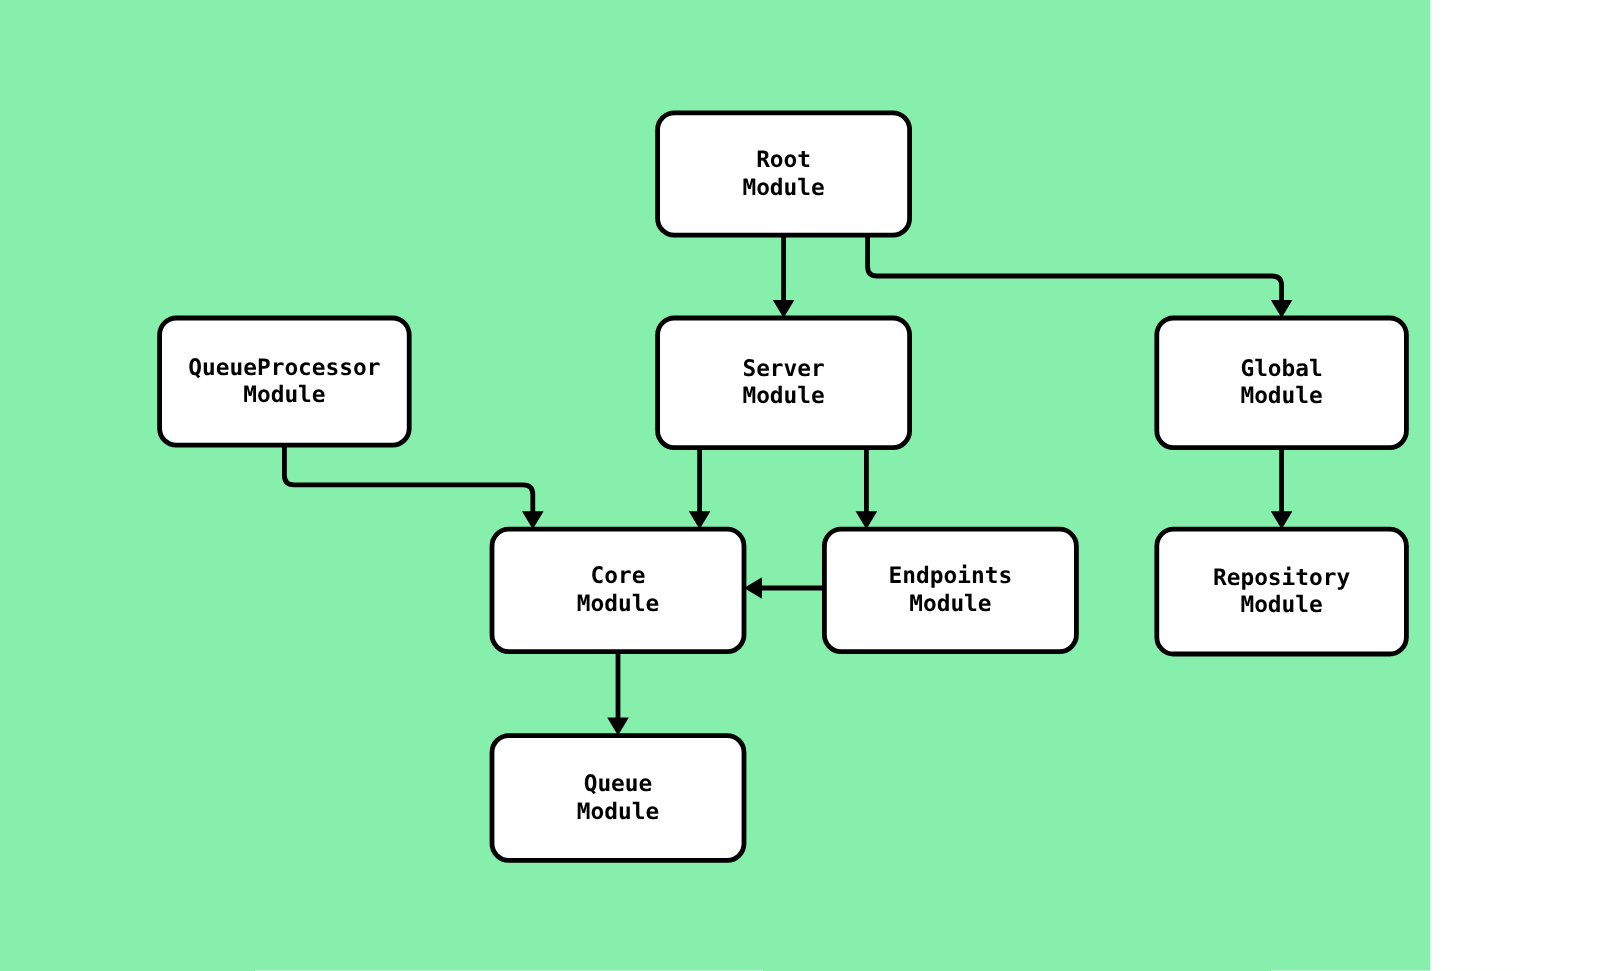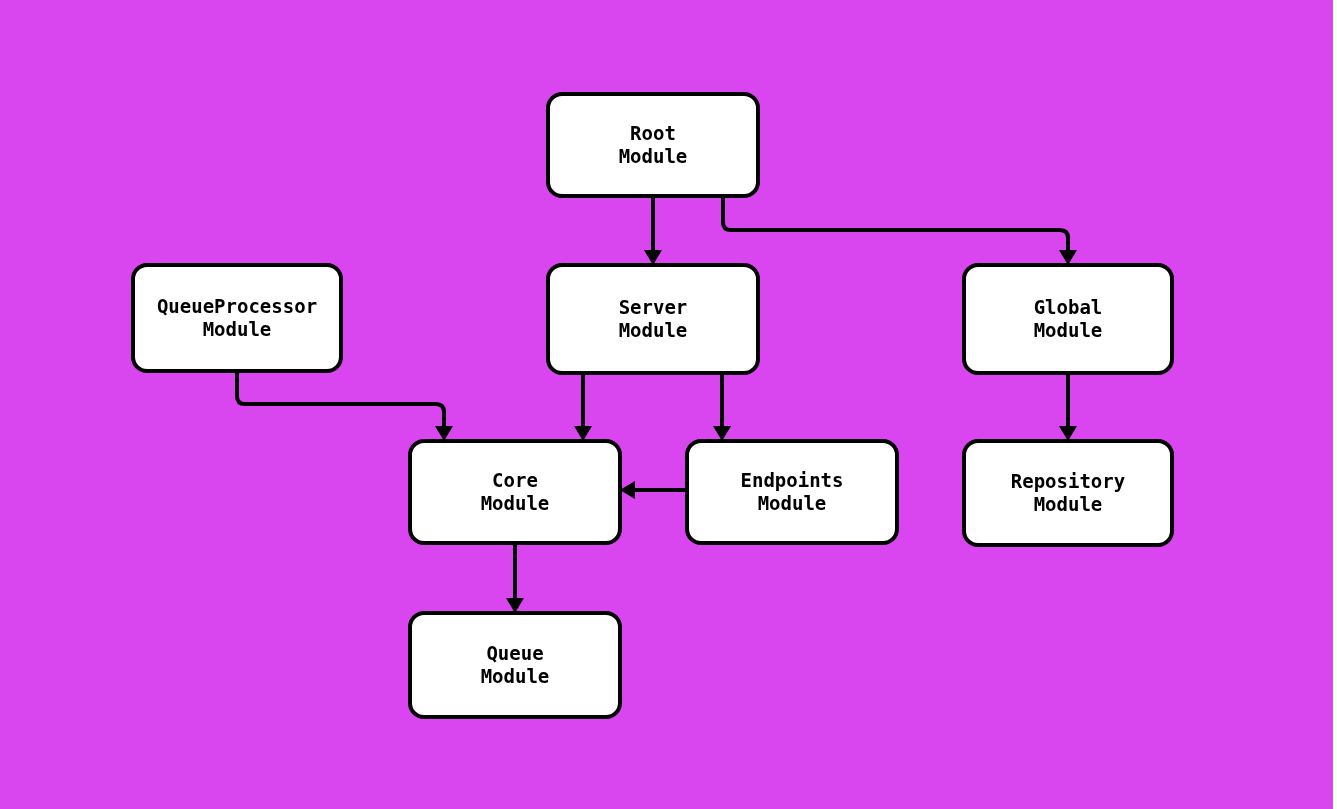--- a/index.html
+++ b/index.html
@@ -3,23 +3,23 @@
 <meta charset="utf-8">
 <title>Module Dependency Diagram</title>
 <style>
   html, body {
     margin: 0;
     padding: 0;
     background: #ffffff;
   }
   #diagram-root {
     position: relative;
-    width: 1333px;
+    width: 1192px;
     height: 809px;
-    background: #d946ef;
+    background: #86efac;
     overflow: hidden;
     font-family: "DejaVu Sans Mono", "Liberation Mono", monospace;
   }
   svg.diagram-canvas {
     display: block;
     width: 1337px;
     height: 809px;
   }
   .node-rect {
     fill: #ffffff;

